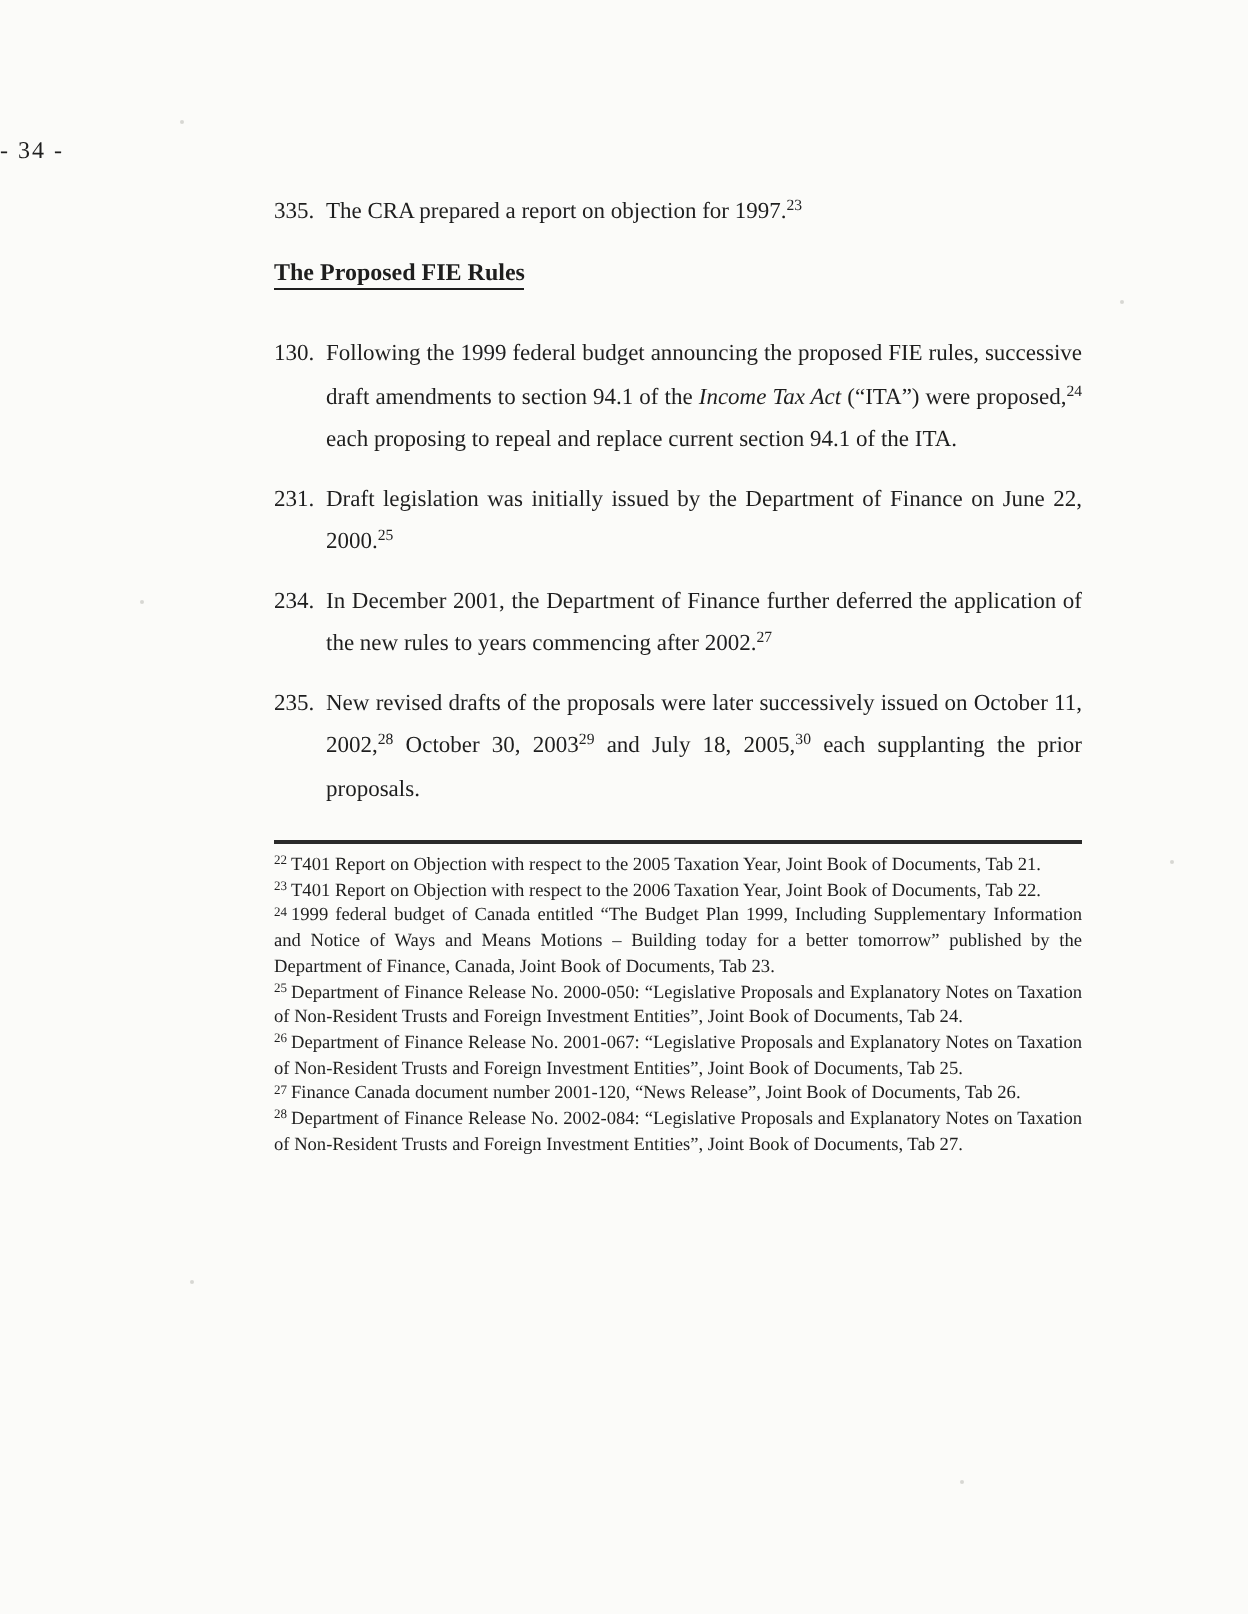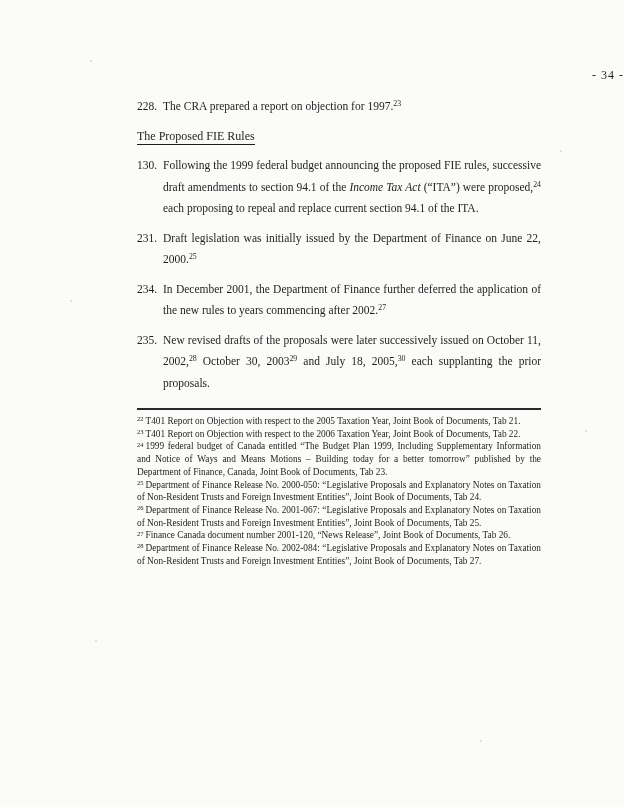--- a/index.html
+++ b/index.html
@@ -11,21 +11,21 @@
     background: #fbfbf9;
     overflow: hidden;
     font-family: "Liberation Serif", "DejaVu Serif", serif;
     color: #1e1e1e;
   }
   .page-number {
     position: absolute;
     top: 68px;
     left: 0;
     width: 624px;
-    text-align: right;
+    text-align: left;
     font-size: 12px;
     letter-spacing: 1px;
   }
   .content {
     position: absolute;
     top: 96px;
     left: 137px;
     width: 404px;
   }
   .para {
@@ -44,24 +44,24 @@
   }
   .italic { font-style: italic; }
   sup.fn-ref {
     font-size: 68%;
     line-height: 0;
     vertical-align: baseline;
     position: relative;
     top: -0.45em;
   }
   .heading {
-    margin: 4px 0 8px 0;
+    margin: 4px 0 20px 0;
     font-size: 12px;
     line-height: 21.5px;
-    font-weight: normal;
+    font-weight: bold;
   }
   .heading-text {
     border-bottom: 1.5px solid #1e1e1e;
     padding-bottom: 1px;
   }
   .footnote-block {
     margin-top: 14px;
     border-top: 2px solid #2a2a2a;
     padding-top: 5px;
   }
@@ -97,21 +97,21 @@
   <div class="speck" style="top:300px;left:70px;"></div>
   <div class="speck" style="top:430px;left:585px;"></div>
   <div class="speck" style="top:640px;left:95px;"></div>
   <div class="speck" style="top:740px;left:480px;"></div>
 
   <div class="page-number">- 34 -</div>
 
   <div class="content">
     <div id="content-blocks">
         <div class="para">
-          <span class="para-num">228.</span>
+          <span class="para-num">335.</span>
           <div class="para-body"><span>The CRA prepared a report on objection for 1997.</span><sup class="fn-ref">23</sup></div>
         </div>
         <div class="heading"><span class="heading-text">The Proposed FIE Rules</span></div>
         <div class="para">
           <span class="para-num">130.</span>
           <div class="para-body"><span>Following the 1999 federal budget announcing the proposed FIE rules, successive draft amendments to section 94.1 of the </span><span class="italic">Income Tax Act</span><span> (“ITA”) were proposed,</span><sup class="fn-ref">24</sup><span> each proposing to repeal and replace current section 94.1 of the ITA.</span></div>
         </div>
         <div class="para">
           <span class="para-num">231.</span>
           <div class="para-body"><span>Draft legislation was initially issued by the Department of Finance on June 22, 2000.</span><sup class="fn-ref">25</sup></div>

